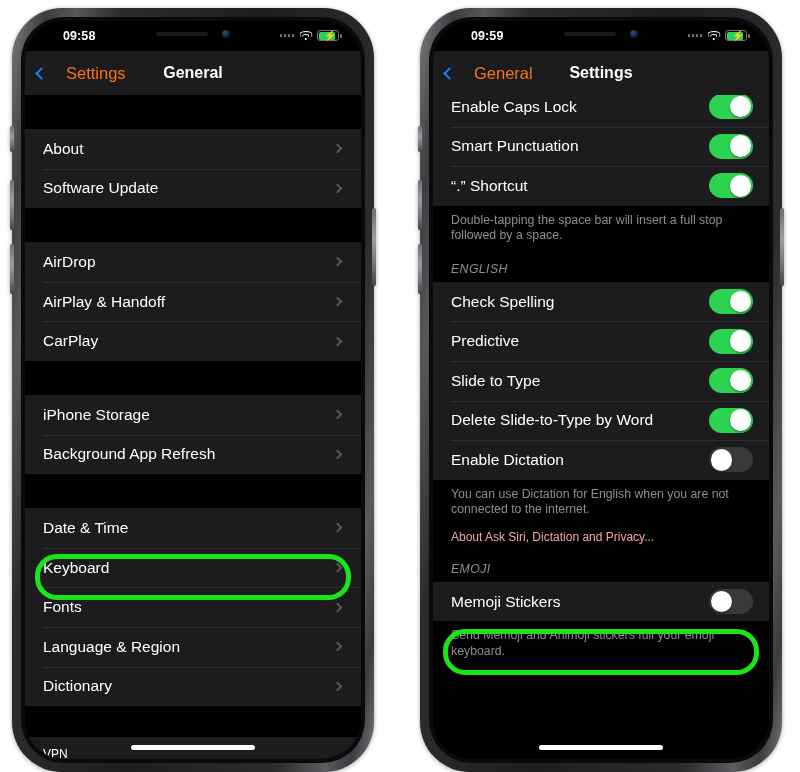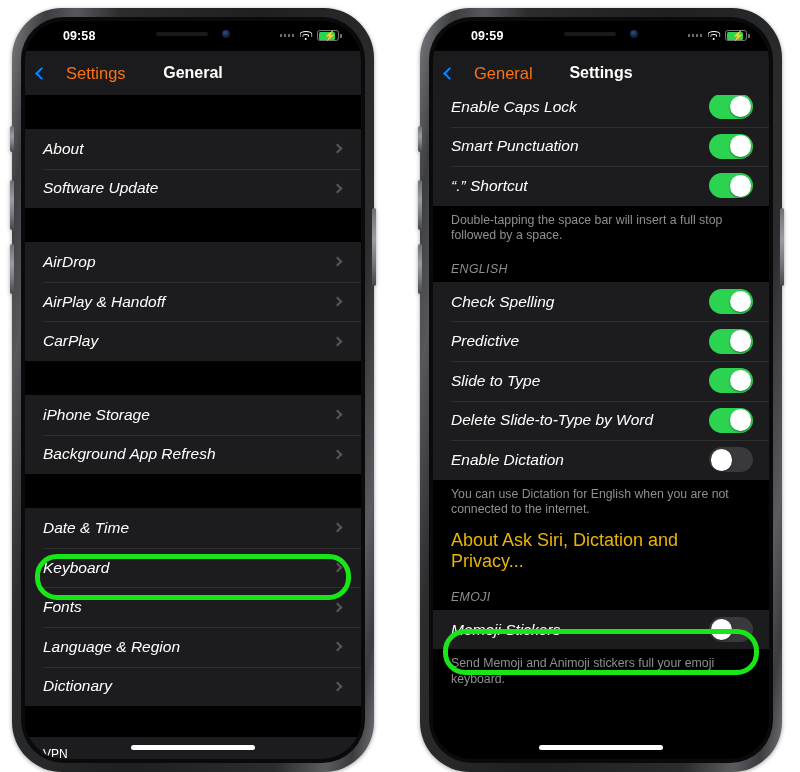--- a/index.html
+++ b/index.html
@@ -179,21 +179,21 @@
   .content {
     position:absolute;
     top:74px; left:0; right:0; bottom:0;
     background:#000000;
     overflow:hidden;
   }
   .content.scrolled { top: 66px; }
 
   .gap { height: 34px; }
 
-  .group { background:#1c1c1e;font-style:italic; }
+  .group { background:#1c1c1e; }
 
   .row {
     position:relative;
     display:flex; align-items:center; justify-content:space-between;
     height:39.6px;
     padding:0 16px 0 18px;
     font-size:15.5px;
     color:#ffffff;
     cursor:pointer;
   }
@@ -241,22 +241,22 @@
   }
   .section-head {
     color:#8e8e93;
     font-size:12.3px;
     letter-spacing:.4px;
     padding:18px 18px 6px 18px;
     text-transform:uppercase;
     font-style:italic;
   }
   .link-row {
-    color:#eab308;
-    font-size:18px;
+    color:#fca5a5;
+    font-size:12px;
     padding:12px 18px 0 18px;
     cursor:pointer;
   }
 
   
   .home-indicator {
     position:absolute;
     bottom:9px; left:50%;
     transform:translateX(-50%);
     width:124px; height:5px;

